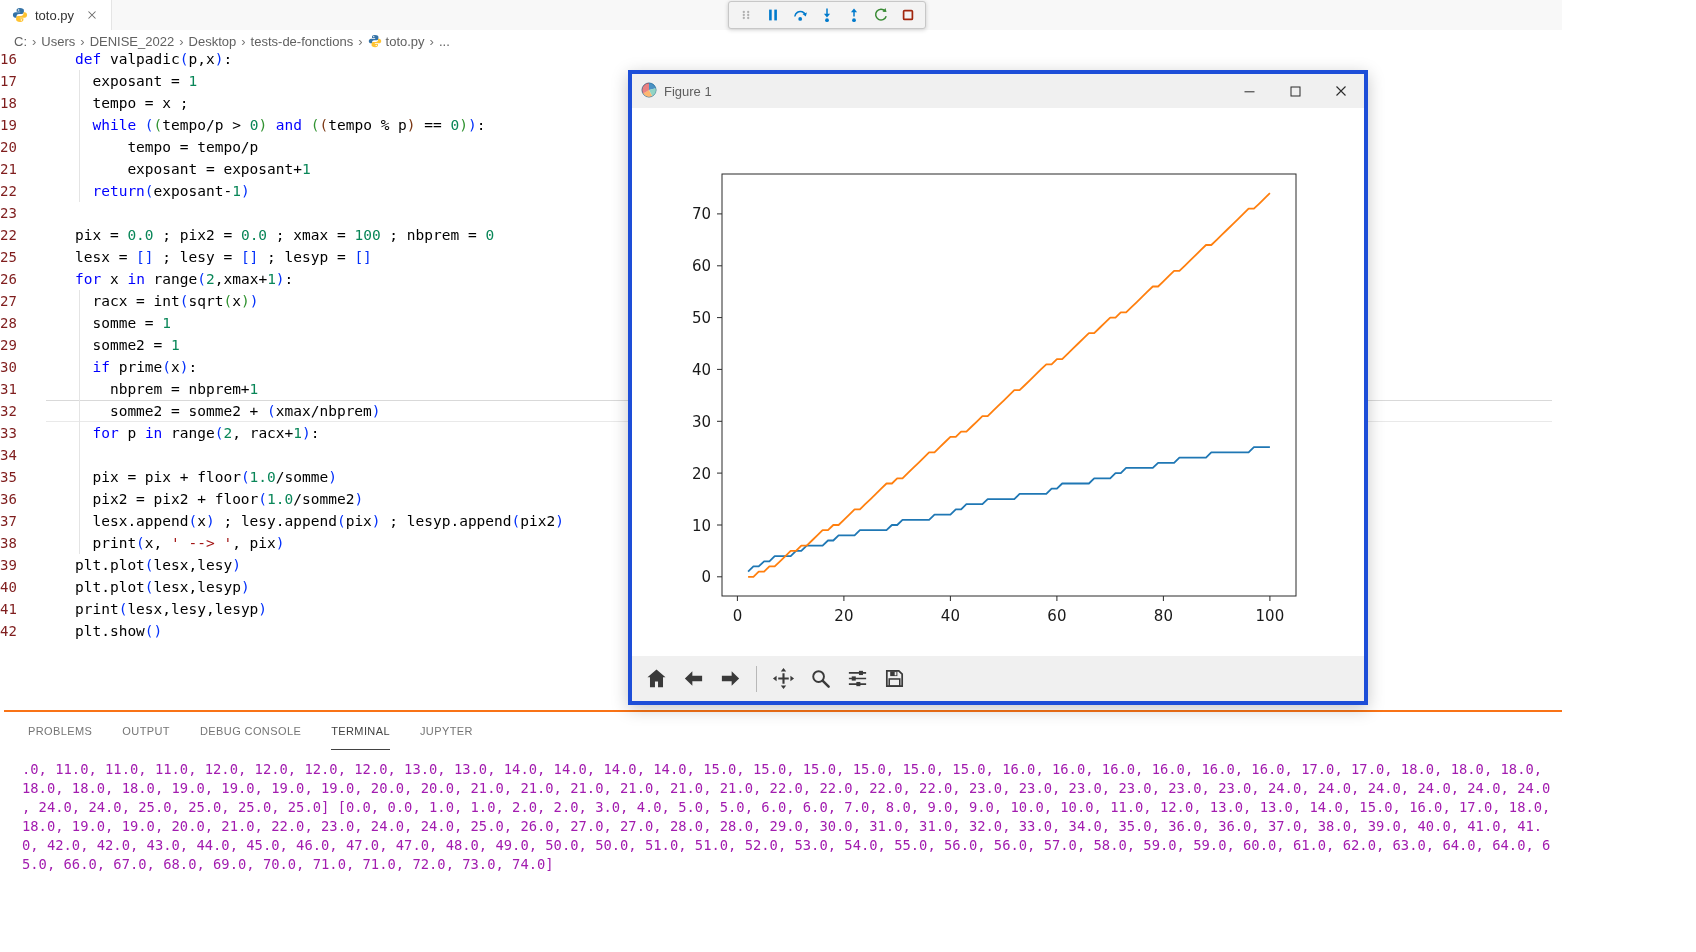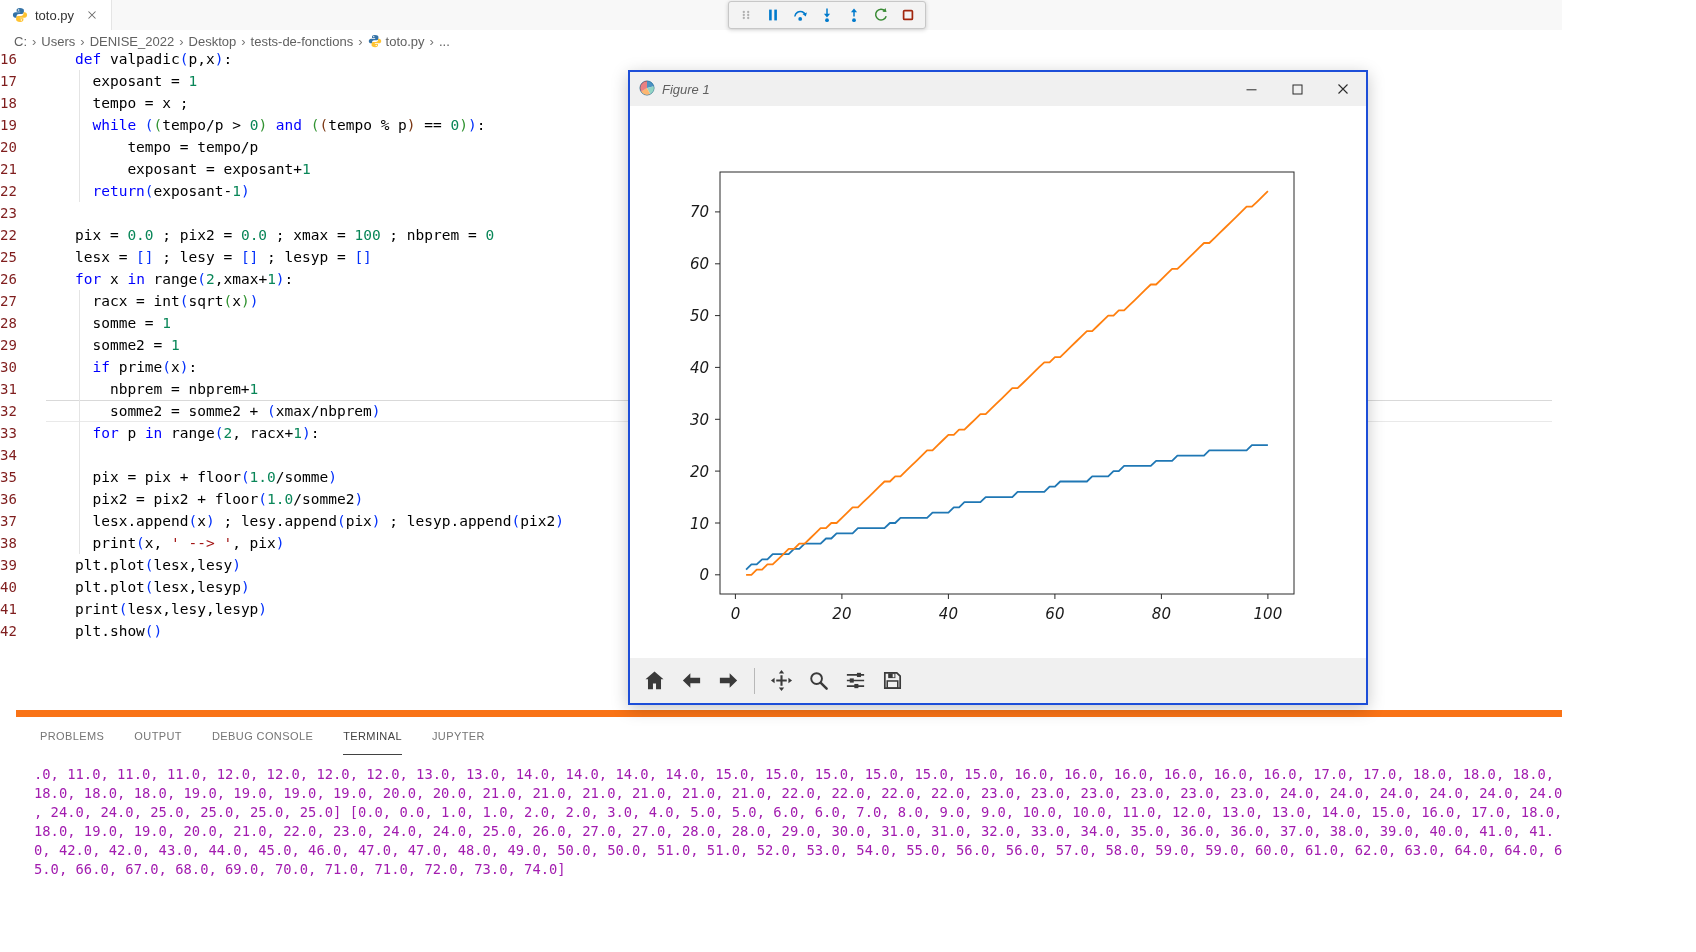--- a/index.html
+++ b/index.html
@@ -40,34 +40,34 @@
   .tk-d { color:#000000; }
   .tk-k { color:#0000ff; }
   .tk-n { color:#098658; }
   .tk-s { color:#a31515; }
   .tk-b1 { color:#0431fa; }
   .tk-b2 { color:#319331; }
   .tk-b3 { color:#7b3814; }
 
   
   .figwin { position:absolute; left:628px; top:70px; width:740px; height:635px; background:#f0f0f0;
-            border:2px solid #1d4ed8; box-shadow:0 4px 16px rgba(0,0,0,.22); z-index:5;font-style:italic; }
+            border:4px solid #1d4ed8; box-shadow:0 4px 16px rgba(0,0,0,.22); z-index:5; }
   .fig-titlebar { position:absolute; left:0; top:0; width:100%; height:34px; display:flex; align-items:center;
                   padding-left:9px; gap:7px; font-size:13px; color:#5f5f5f; background:#f0f0f0; }
   .winctl { margin-left:auto; display:flex; height:34px; }
   .wbtn { width:46px; height:34px; display:flex; align-items:center; justify-content:center; }
   .fig-canvas { position:absolute; left:0; top:34px; width:100%; height:556px; background:#ffffff; overflow:hidden; }
   .fig-toolbar { position:absolute; left:0; bottom:0; width:100%; height:45px; background:#f0f0f0;
                  display:flex; align-items:center; padding-left:10px; gap:9px; }
   .tool { width:28px; height:28px; display:flex; align-items:center; justify-content:center; }
   .tool-sep { width:1px; height:26px; background:#b8b8b8; margin:0 3px; }
 
   
-  .panel { position:absolute; left:16px; top:710px; width:100%; height:242px; background:#fff;
-           border-top:7px solid #f97316; }
+  .panel { position:absolute; left:4px; top:710px; width:100%; height:242px; background:#fff;
+           border-top:2px solid #f97316; }
   .panel-tabs { display:flex; align-items:center; height:38px; padding-left:24px; gap:30px; }
   .ptab { font-size:11px; letter-spacing:.4px; color:#757575; height:38px; display:flex; align-items:center;
           border-bottom:1px solid transparent; cursor:default; }
   .ptab.active { color:#424242; border-bottom-color:#424242; }
   .terminal { position:absolute; left:0; top:42px; right:0; bottom:0; padding:6px 14px 0 18px;
               font-family:"DejaVu Sans Mono","Liberation Mono",monospace; font-size:13.8px; line-height:19px;
               color:#a21caf; white-space:pre; overflow:hidden; }
 </style>
 </head>
 <body>

